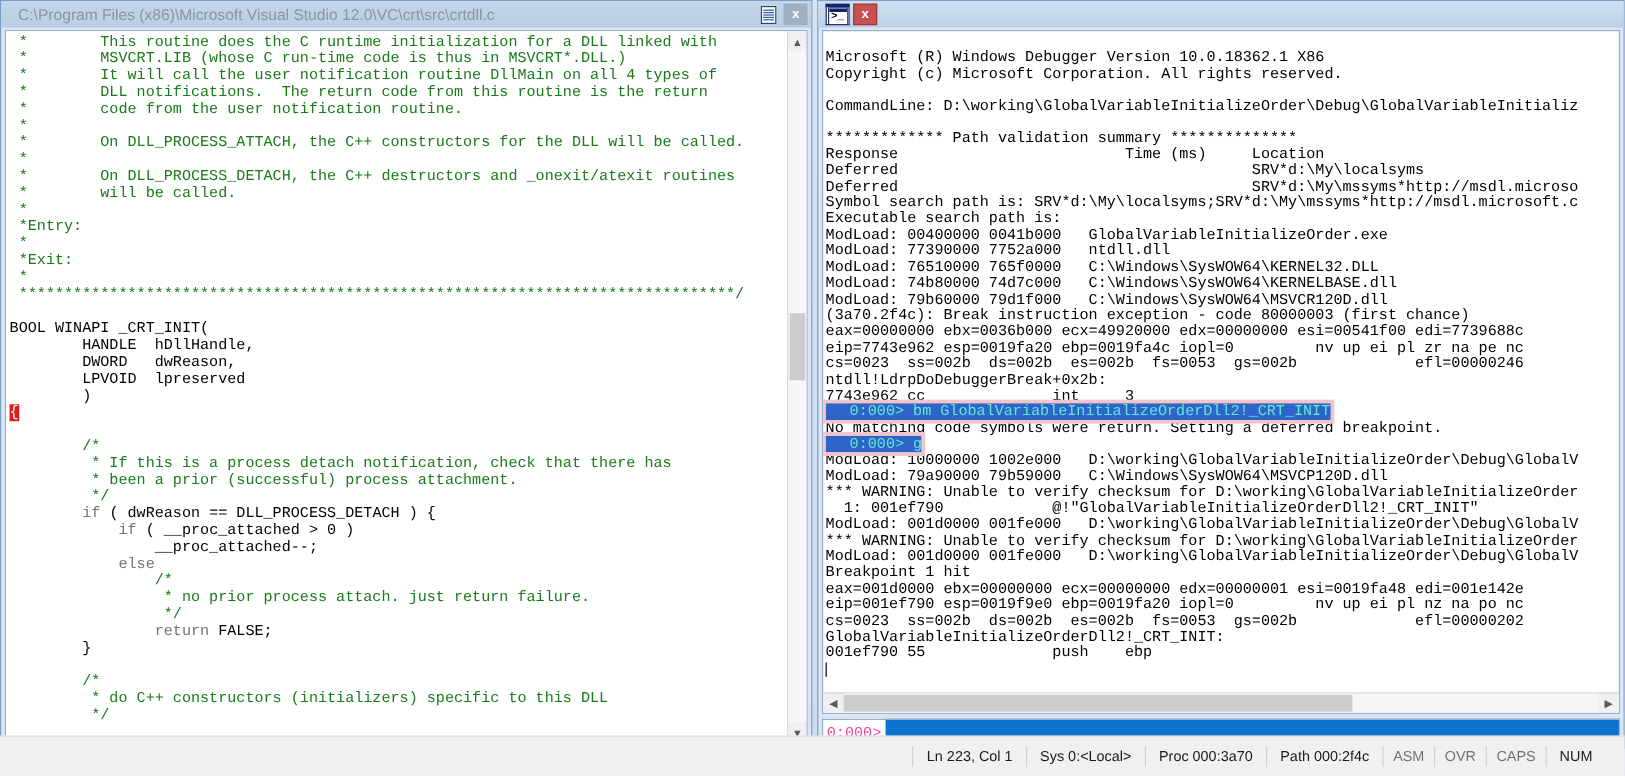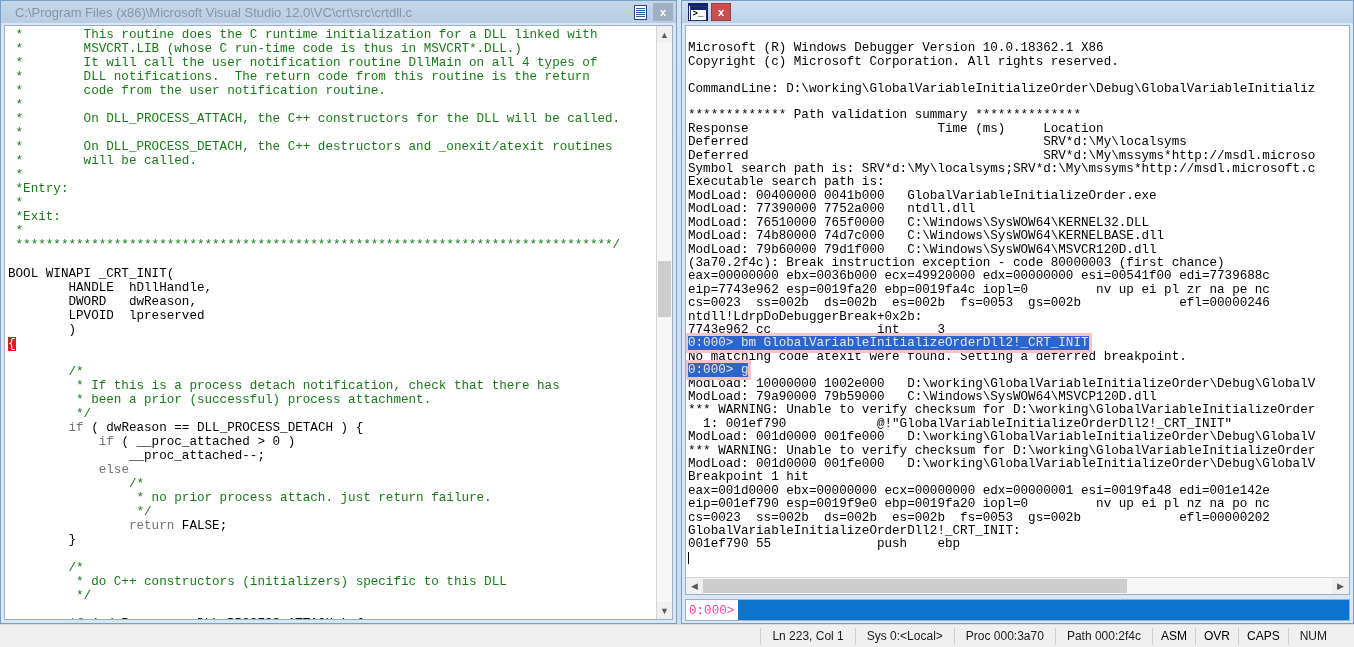--- a/index.html
+++ b/index.html
@@ -172,22 +172,23 @@
   }
   pre.cmdtext {
     font-family: "Liberation Mono", monospace;
     font-size: 12.6px;
     line-height: 13.4px;
     white-space: pre;
     color: #000000;
   }
   .sel {
     background: #2f64c8;
-    color: #e5e5e5;
+    color: #5eead4;
     outline: 3px solid #f4c5c8;
+    padding-left: 20px;
   }
   .caret-line { display:inline-block; border-left: 1px solid #000; height: 12px; vertical-align: -2px;}
 
   .cmd-input-row {
     flex: 0 0 22px;
     display: flex;
     align-items: stretch;
     margin: 1px 3px 2px 3px;
   }
   .cmd-prompt {
@@ -210,37 +211,37 @@
     color: #ffffff;
     font-family: "Liberation Mono", monospace;
     font-size: 12.6px;
     padding: 0 3px;
   }
 
   
   .statusbar {
     position: absolute;
     left: 0; bottom: 0;
-    width: 1354px; height: 23px;
+    width: 1354px; height: 34px;
     background: #f0f0f0;
     border-top: 1px solid #dcdcdc;
     display: flex;
     align-items: center;
     justify-content: flex-end;
     font-size: 12px;
     color: #1a1a1a;
   }
   .sb-cell {
     padding: 0 11px;
     height: 17px;
     line-height: 17px;
     border-left: 1px solid #cfcfcf;
     white-space: nowrap;
   }
-  .sb-cell.dim { color: #000000; padding: 0 8px; }
+  .sb-cell.dim { color: #737373; padding: 0 8px; }
   .sb-cell.last { padding-right: 27px; }
 </style>
 </head>
 <body>
 
 <div id="app">
 
   <div class="mdi-window" style="left:0px; top:0px; width:677px; height:624px;">
 
     <div class="titlebar inactive">
@@ -356,21 +357,21 @@
 <span>ModLoad: 76510000 765f0000   C:\Windows\SysWOW64\KERNEL32.DLL</span>
 <span>ModLoad: 74b80000 74d7c000   C:\Windows\SysWOW64\KERNELBASE.dll</span>
 <span>ModLoad: 79b60000 79d1f000   C:\Windows\SysWOW64\MSVCR120D.dll</span>
 <span>(3a70.2f4c): Break instruction exception - code 80000003 (first chance)</span>
 <span>eax=00000000 ebx=0036b000 ecx=49920000 edx=00000000 esi=00541f00 edi=7739688c</span>
 <span>eip=7743e962 esp=0019fa20 ebp=0019fa4c iopl=0         nv up ei pl zr na pe nc</span>
 <span>cs=0023  ss=002b  ds=002b  es=002b  fs=0053  gs=002b             efl=00000246</span>
 <span>ntdll!LdrpDoDebuggerBreak+0x2b:</span>
 <span>7743e962 cc              int     3</span>
 <span class="sel">0:000&gt; bm GlobalVariableInitializeOrderDll2!_CRT_INIT</span>
-<span>No matching code atexit were found. Setting a deferred breakpoint.</span>
+<span>No matching code symbols were return. Setting a deferred breakpoint.</span>
 <span class="sel">0:000&gt; g</span>
 <span>ModLoad: 10000000 1002e000   D:\working\GlobalVariableInitializeOrder\Debug\GlobalV</span>
 <span>ModLoad: 79a90000 79b59000   C:\Windows\SysWOW64\MSVCP120D.dll</span>
 <span>*** WARNING: Unable to verify checksum for D:\working\GlobalVariableInitializeOrder</span>
 <span>  1: 001ef790            @!"GlobalVariableInitializeOrderDll2!_CRT_INIT"</span>
 <span>ModLoad: 001d0000 001fe000   D:\working\GlobalVariableInitializeOrder\Debug\GlobalV</span>
 <span>*** WARNING: Unable to verify checksum for D:\working\GlobalVariableInitializeOrder</span>
 <span>ModLoad: 001d0000 001fe000   D:\working\GlobalVariableInitializeOrder\Debug\GlobalV</span>
 <span>Breakpoint 1 hit</span>
 <span>eax=001d0000 ebx=00000000 ecx=00000000 edx=00000001 esi=0019fa48 edi=001e142e</span>

